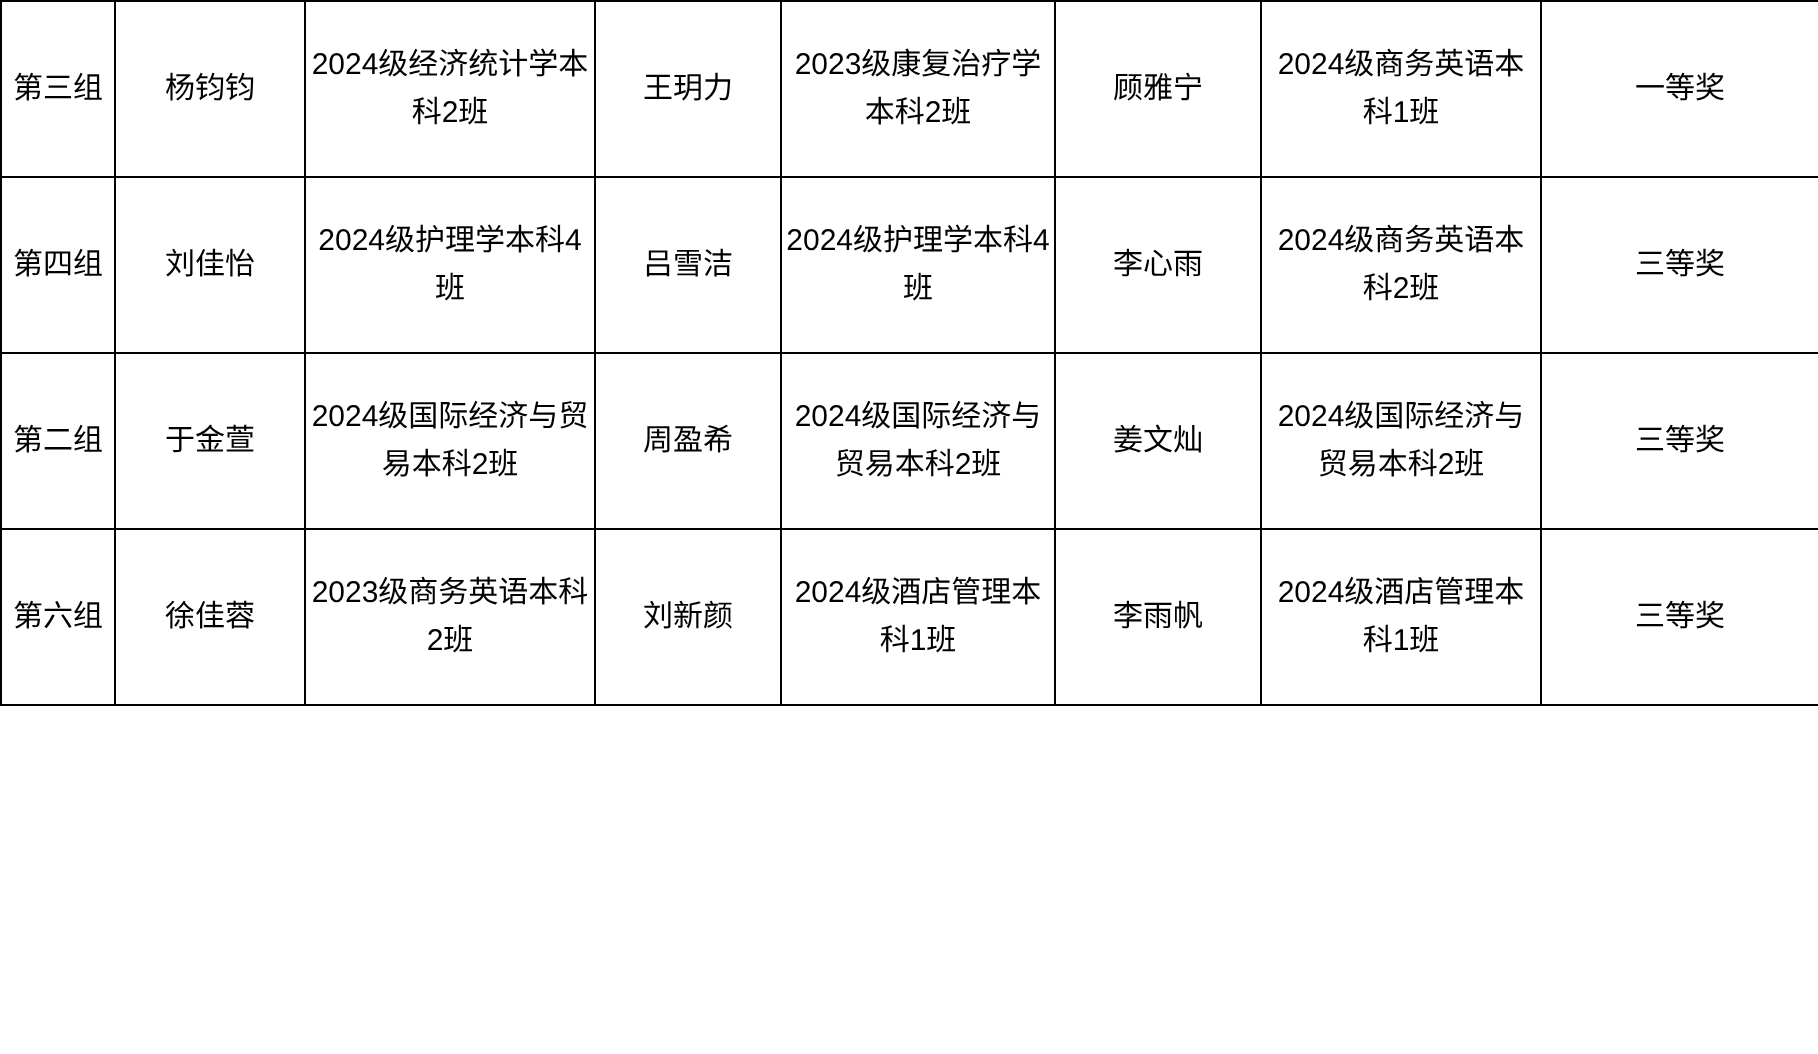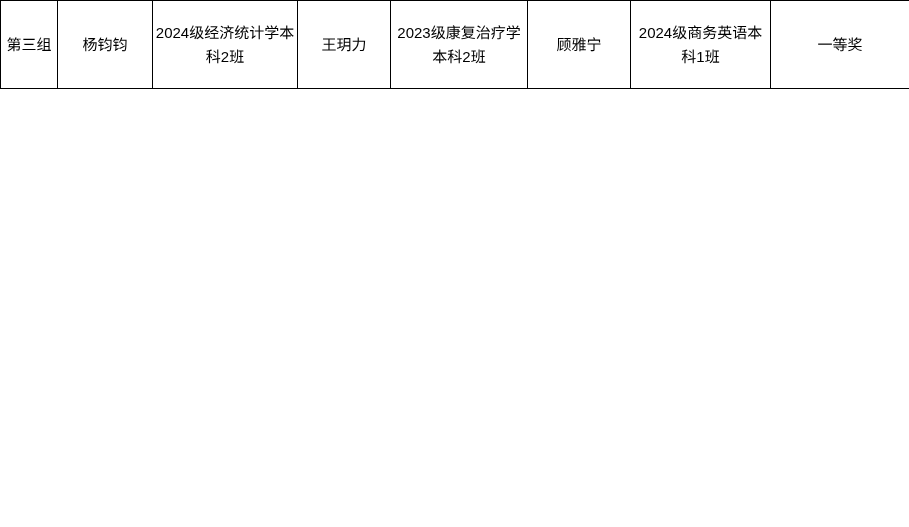--- a/index.html
+++ b/index.html
@@ -60,15 +60,45 @@
       <tr>
         <td>第三组</td>
         <td>杨钧钧</td>
         <td>2024级经济统计学本科2班</td>
         <td>王玥力</td>
         <td>2023级康复治疗学本科2班</td>
         <td>顾雅宁</td>
         <td>2024级商务英语本科1班</td>
         <td>一等奖</td>
       </tr>
+      <tr>
+        <td>第四组</td>
+        <td>刘佳怡</td>
+        <td>2024级护理学本科4班</td>
+        <td>吕雪洁</td>
+        <td>2024级护理学本科4班</td>
+        <td>李心雨</td>
+        <td>2024级商务英语本科2班</td>
+        <td>三等奖</td>
+      </tr>
+      <tr>
+        <td>第二组</td>
+        <td>于金萱</td>
+        <td>2024级国际经济与贸易本科2班</td>
+        <td>周盈希</td>
+        <td>2024级国际经济与贸易本科2班</td>
+        <td>姜文灿</td>
+        <td>2024级国际经济与贸易本科2班</td>
+        <td>三等奖</td>
+      </tr>
+      <tr>
+        <td>第六组</td>
+        <td>徐佳蓉</td>
+        <td>2023级商务英语本科2班</td>
+        <td>刘新颜</td>
+        <td>2024级酒店管理本科1班</td>
+        <td>李雨帆</td>
+        <td>2024级酒店管理本科1班</td>
+        <td>三等奖</td>
+      </tr>
     </tbody>
   </table>
 </div>
 
 </body></html>

